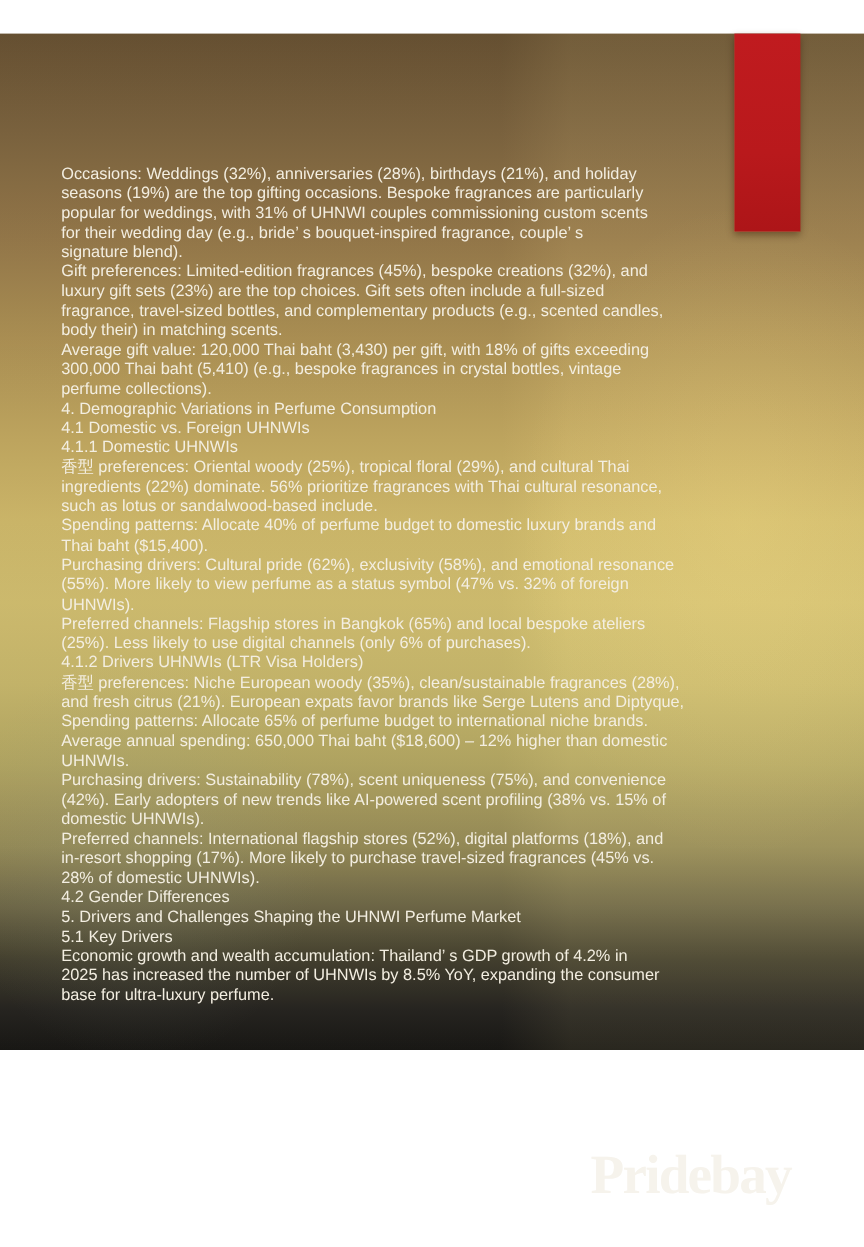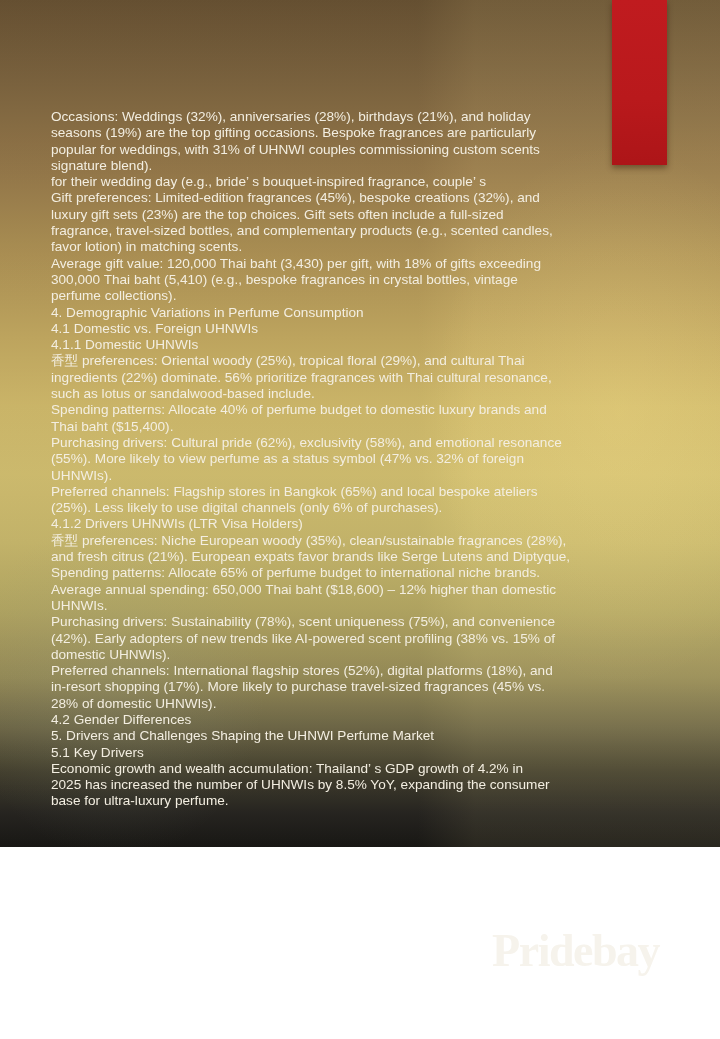--- a/index.html
+++ b/index.html
@@ -32,20 +32,21 @@
         #c3a961 40%,
         #d0ba6b 48%,
         var(--bg-mid, #d2bf70) 56%,
         #c8b86c 64%,
         #b4a763 72%,
         #978c58 80%,
         #6e6747 86%,
         #45412f 91%,
         #272521 96%,
         var(--bg-bottom, #191815) 100%);
+    margin-top: 28px;
   }
   .ribbon {
     position: absolute;
     left: 612px;
     top: 0;
     width: 55px;
     height: 165px;
     background: linear-gradient(180deg, #c01b1f 0%, var(--ribbon-color, #b9191c) 60%, #ad1518 100%);
     box-shadow: 0 3px 6px rgba(50, 25, 5, 0.45);
   }
@@ -76,26 +77,26 @@
 </style>
 </head>
 <body>
 
 <div class="page">
   <div class="ribbon"></div>
   <main class="content">
       <div class="line">Occasions: Weddings (32%), anniversaries (28%), birthdays (21%), and holiday</div>
       <div class="line">seasons (19%) are the top gifting occasions. Bespoke fragrances are particularly</div>
       <div class="line">popular for weddings, with 31% of UHNWI couples commissioning custom scents</div>
+      <div class="line">for their wedding day (e.g., bride’ s bouquet-inspired fragrance, couple’ s</div>
       <div class="line">signature blend).</div>
-      <div class="line">for their wedding day (e.g., bride’ s bouquet-inspired fragrance, couple’ s</div>
       <div class="line">Gift preferences: Limited-edition fragrances (45%), bespoke creations (32%), and</div>
       <div class="line">luxury gift sets (23%) are the top choices. Gift sets often include a full-sized</div>
       <div class="line">fragrance, travel-sized bottles, and complementary products (e.g., scented candles,</div>
-      <div class="line">favor lotion) in matching scents.</div>
+      <div class="line">body their) in matching scents.</div>
       <div class="line">Average gift value: 120,000 Thai baht (3,430) per gift, with 18% of gifts exceeding</div>
       <div class="line">300,000 Thai baht (5,410) (e.g., bespoke fragrances in crystal bottles, vintage</div>
       <div class="line">perfume collections).</div>
       <div class="line">4. Demographic Variations in Perfume Consumption</div>
       <div class="line">4.1 Domestic vs. Foreign UHNWIs</div>
       <div class="line">4.1.1 Domestic UHNWIs</div>
       <div class="line">香型 preferences: Oriental woody (25%), tropical floral (29%), and cultural Thai</div>
       <div class="line">ingredients (22%) dominate. 56% prioritize fragrances with Thai cultural resonance,</div>
       <div class="line">such as lotus or sandalwood-based include.</div>
       <div class="line">Spending patterns: Allocate 40% of perfume budget to domestic luxury brands and</div>

